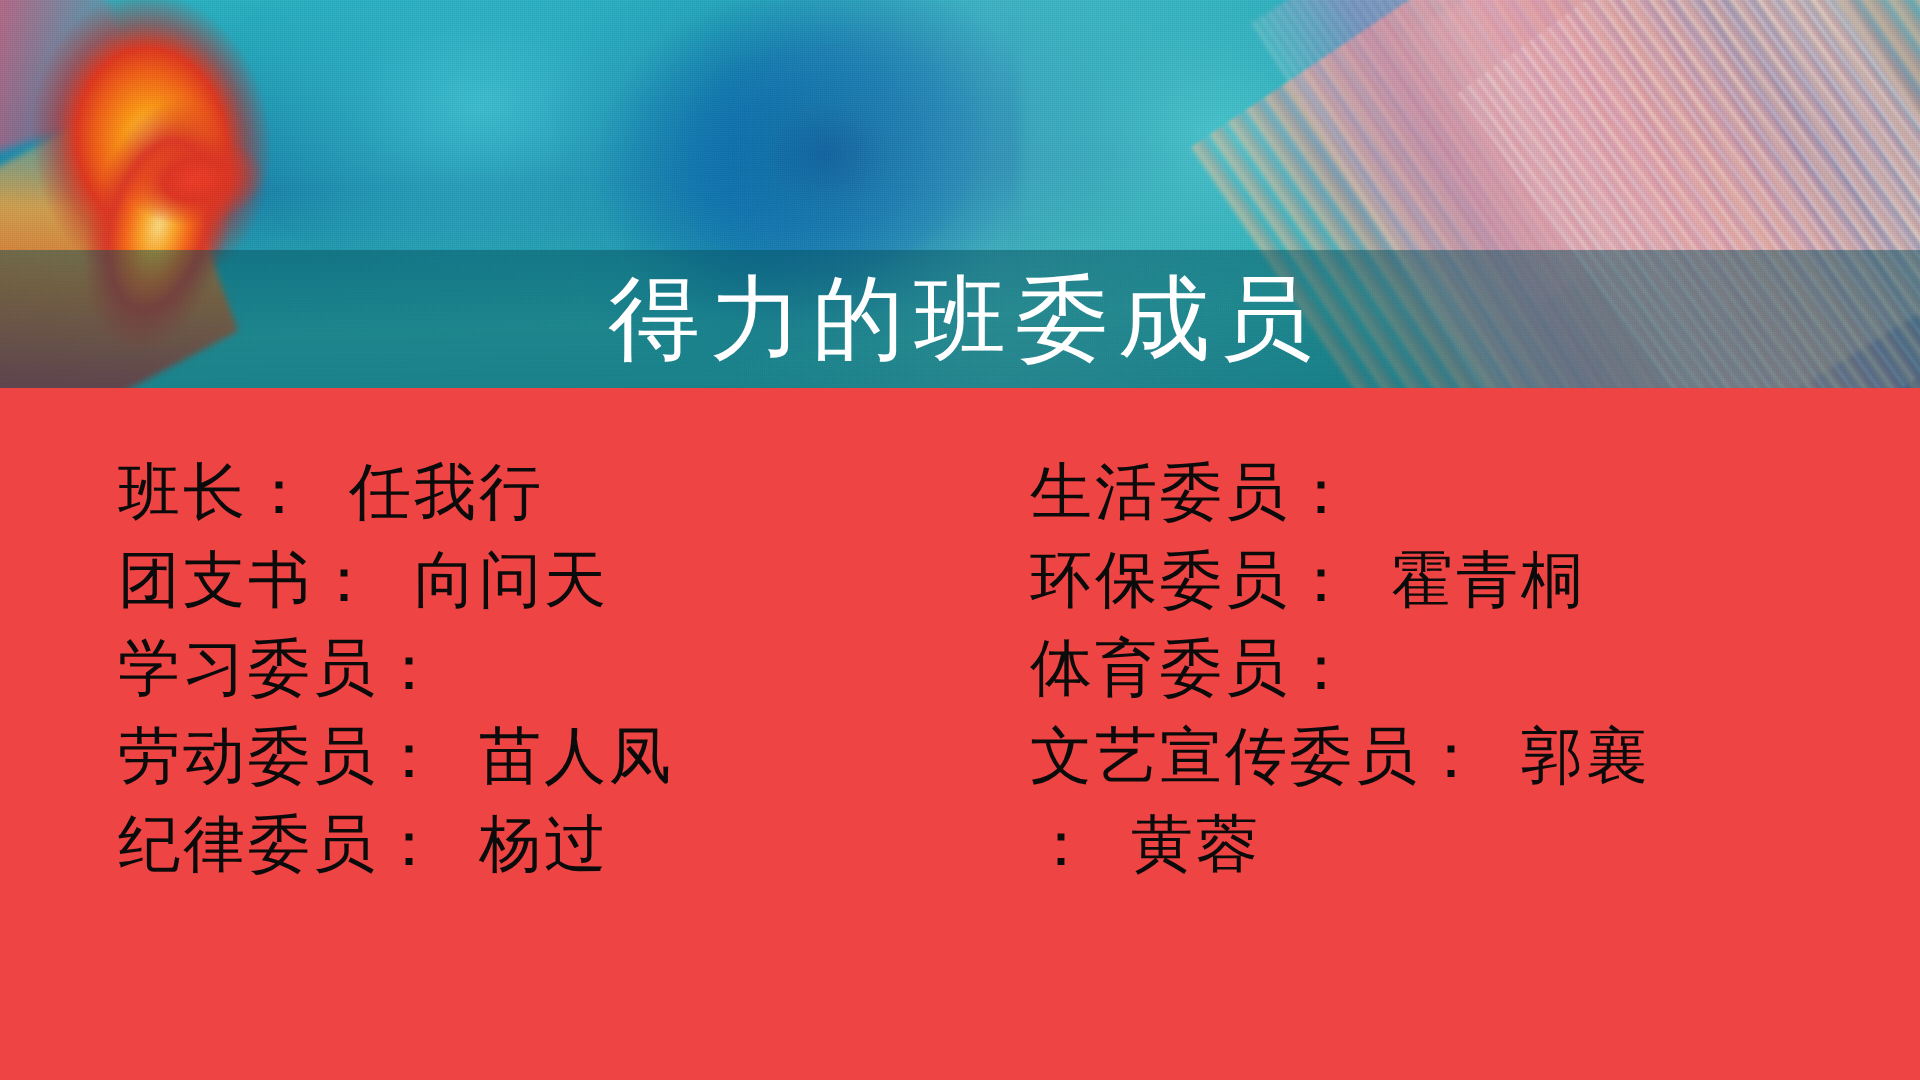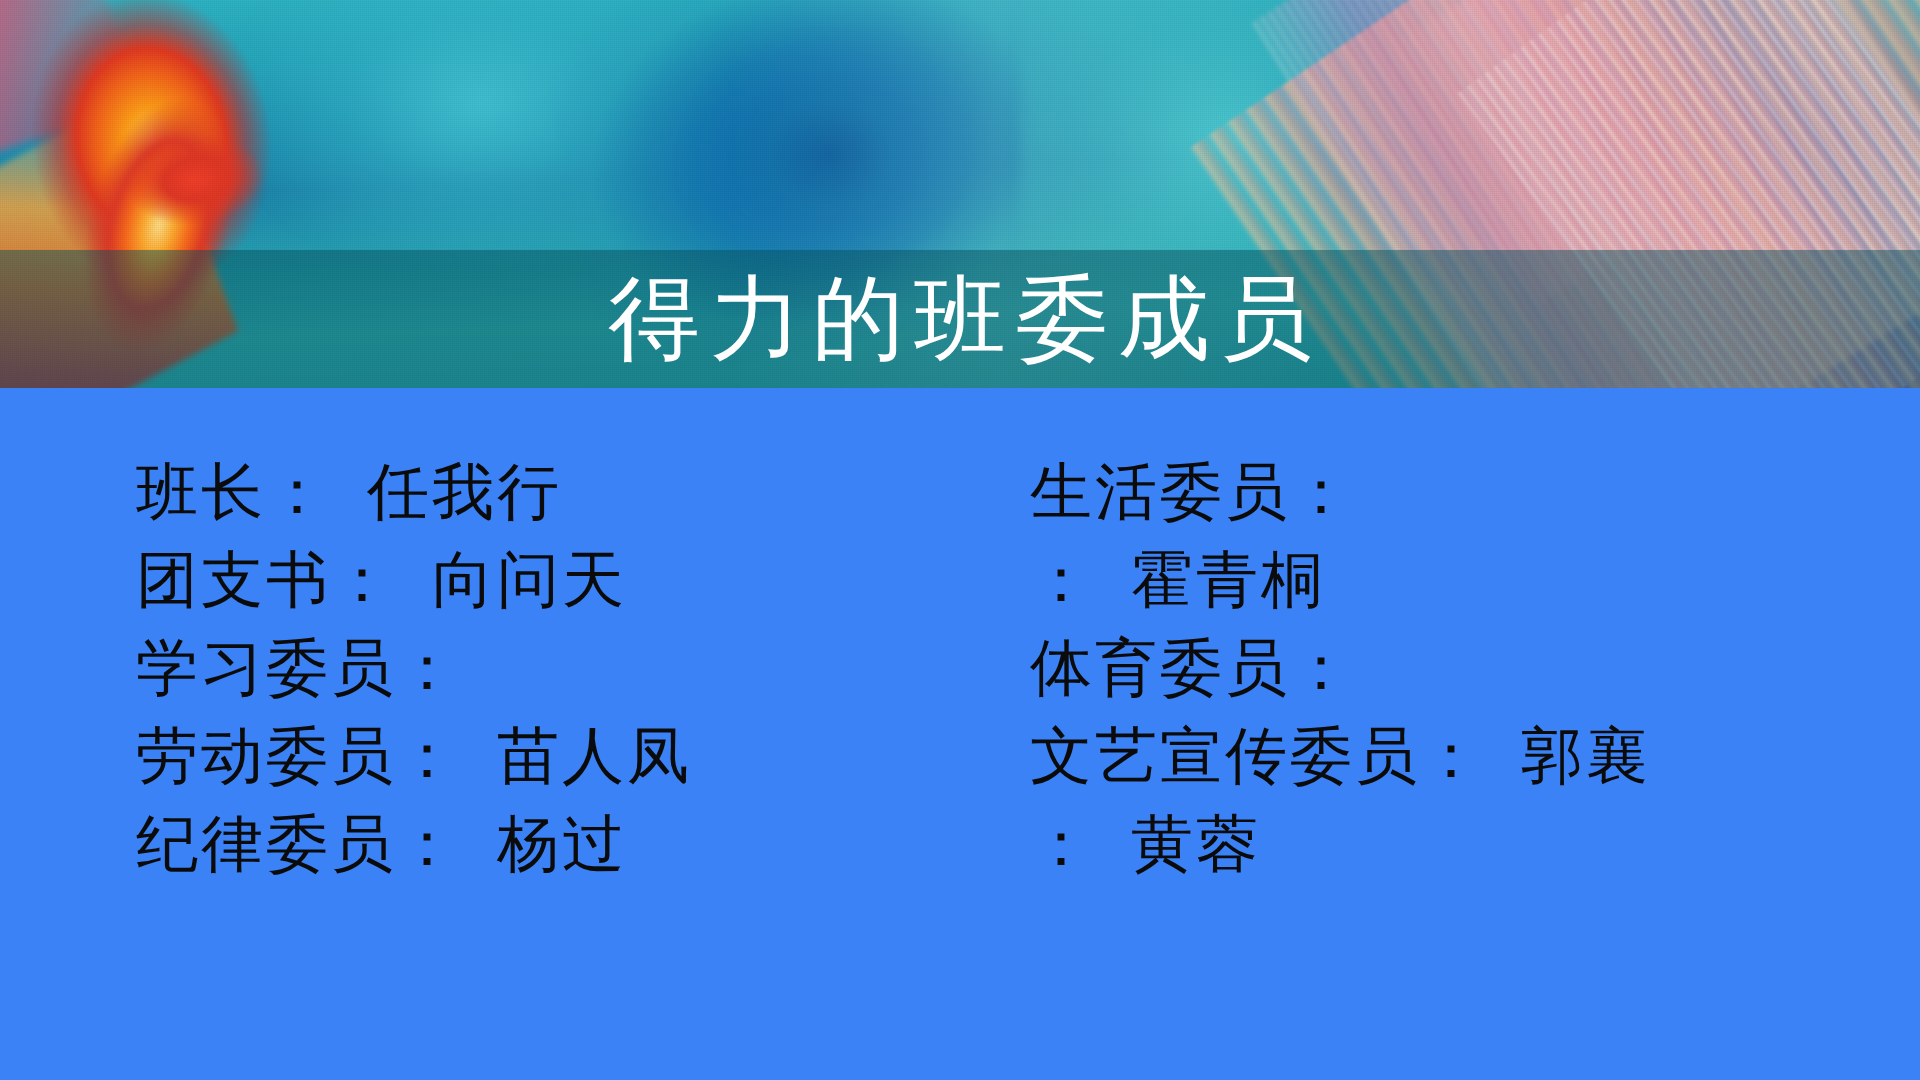--- a/index.html
+++ b/index.html
@@ -13,21 +13,21 @@
     font-family: "Liberation Serif", "DejaVu Serif", serif;
     overflow: hidden;
     position: relative;
   }
 
   .slide {
     position: absolute;
     left: 0; top: 0;
     width: 1920px;
     height: 1080px;
-    background: #3b82f6;
+    background: #ef4444;
     overflow: hidden;
   }
 
   
   .header-band {
     position: absolute;
     left: 0; top: 0;
     width: 1920px;
     height: 388px;
     overflow: hidden;
@@ -284,21 +284,21 @@
     left: 0;
     top: 388px;
     width: 1920px;
     height: 692px;
   }
 
   .column {
     position: absolute;
     top: 60px;
   }
-  .column-left  { left: 136px;  width: 760px; font-family: Liberation Serif, serif; }
+  .column-left  { left: 118px;  width: 760px; font-family: Liberation Serif, serif; }
   .column-right { left: 1030px; width: 800px; }
 
   .roster-line {
     height: 88px;
     display: flex;
     align-items: center;
     font-size: 62px;
     line-height: 1;
     color: #0b0b0b;
     white-space: nowrap;
@@ -380,20 +380,21 @@
     </div>
 
     <div class="column column-right">
 
       <div class="roster-line">
         <span class="role">生活委员</span>
         <span class="colon">：</span>
       </div>
 
       <div class="roster-line">
+        <span class="role">环保委员</span>
         <span class="colon">：</span>
         <span class="person">霍青桐</span>
       </div>
 
       <div class="roster-line">
         <span class="role">体育委员</span>
         <span class="colon">：</span>
       </div>
 
       <div class="roster-line">

